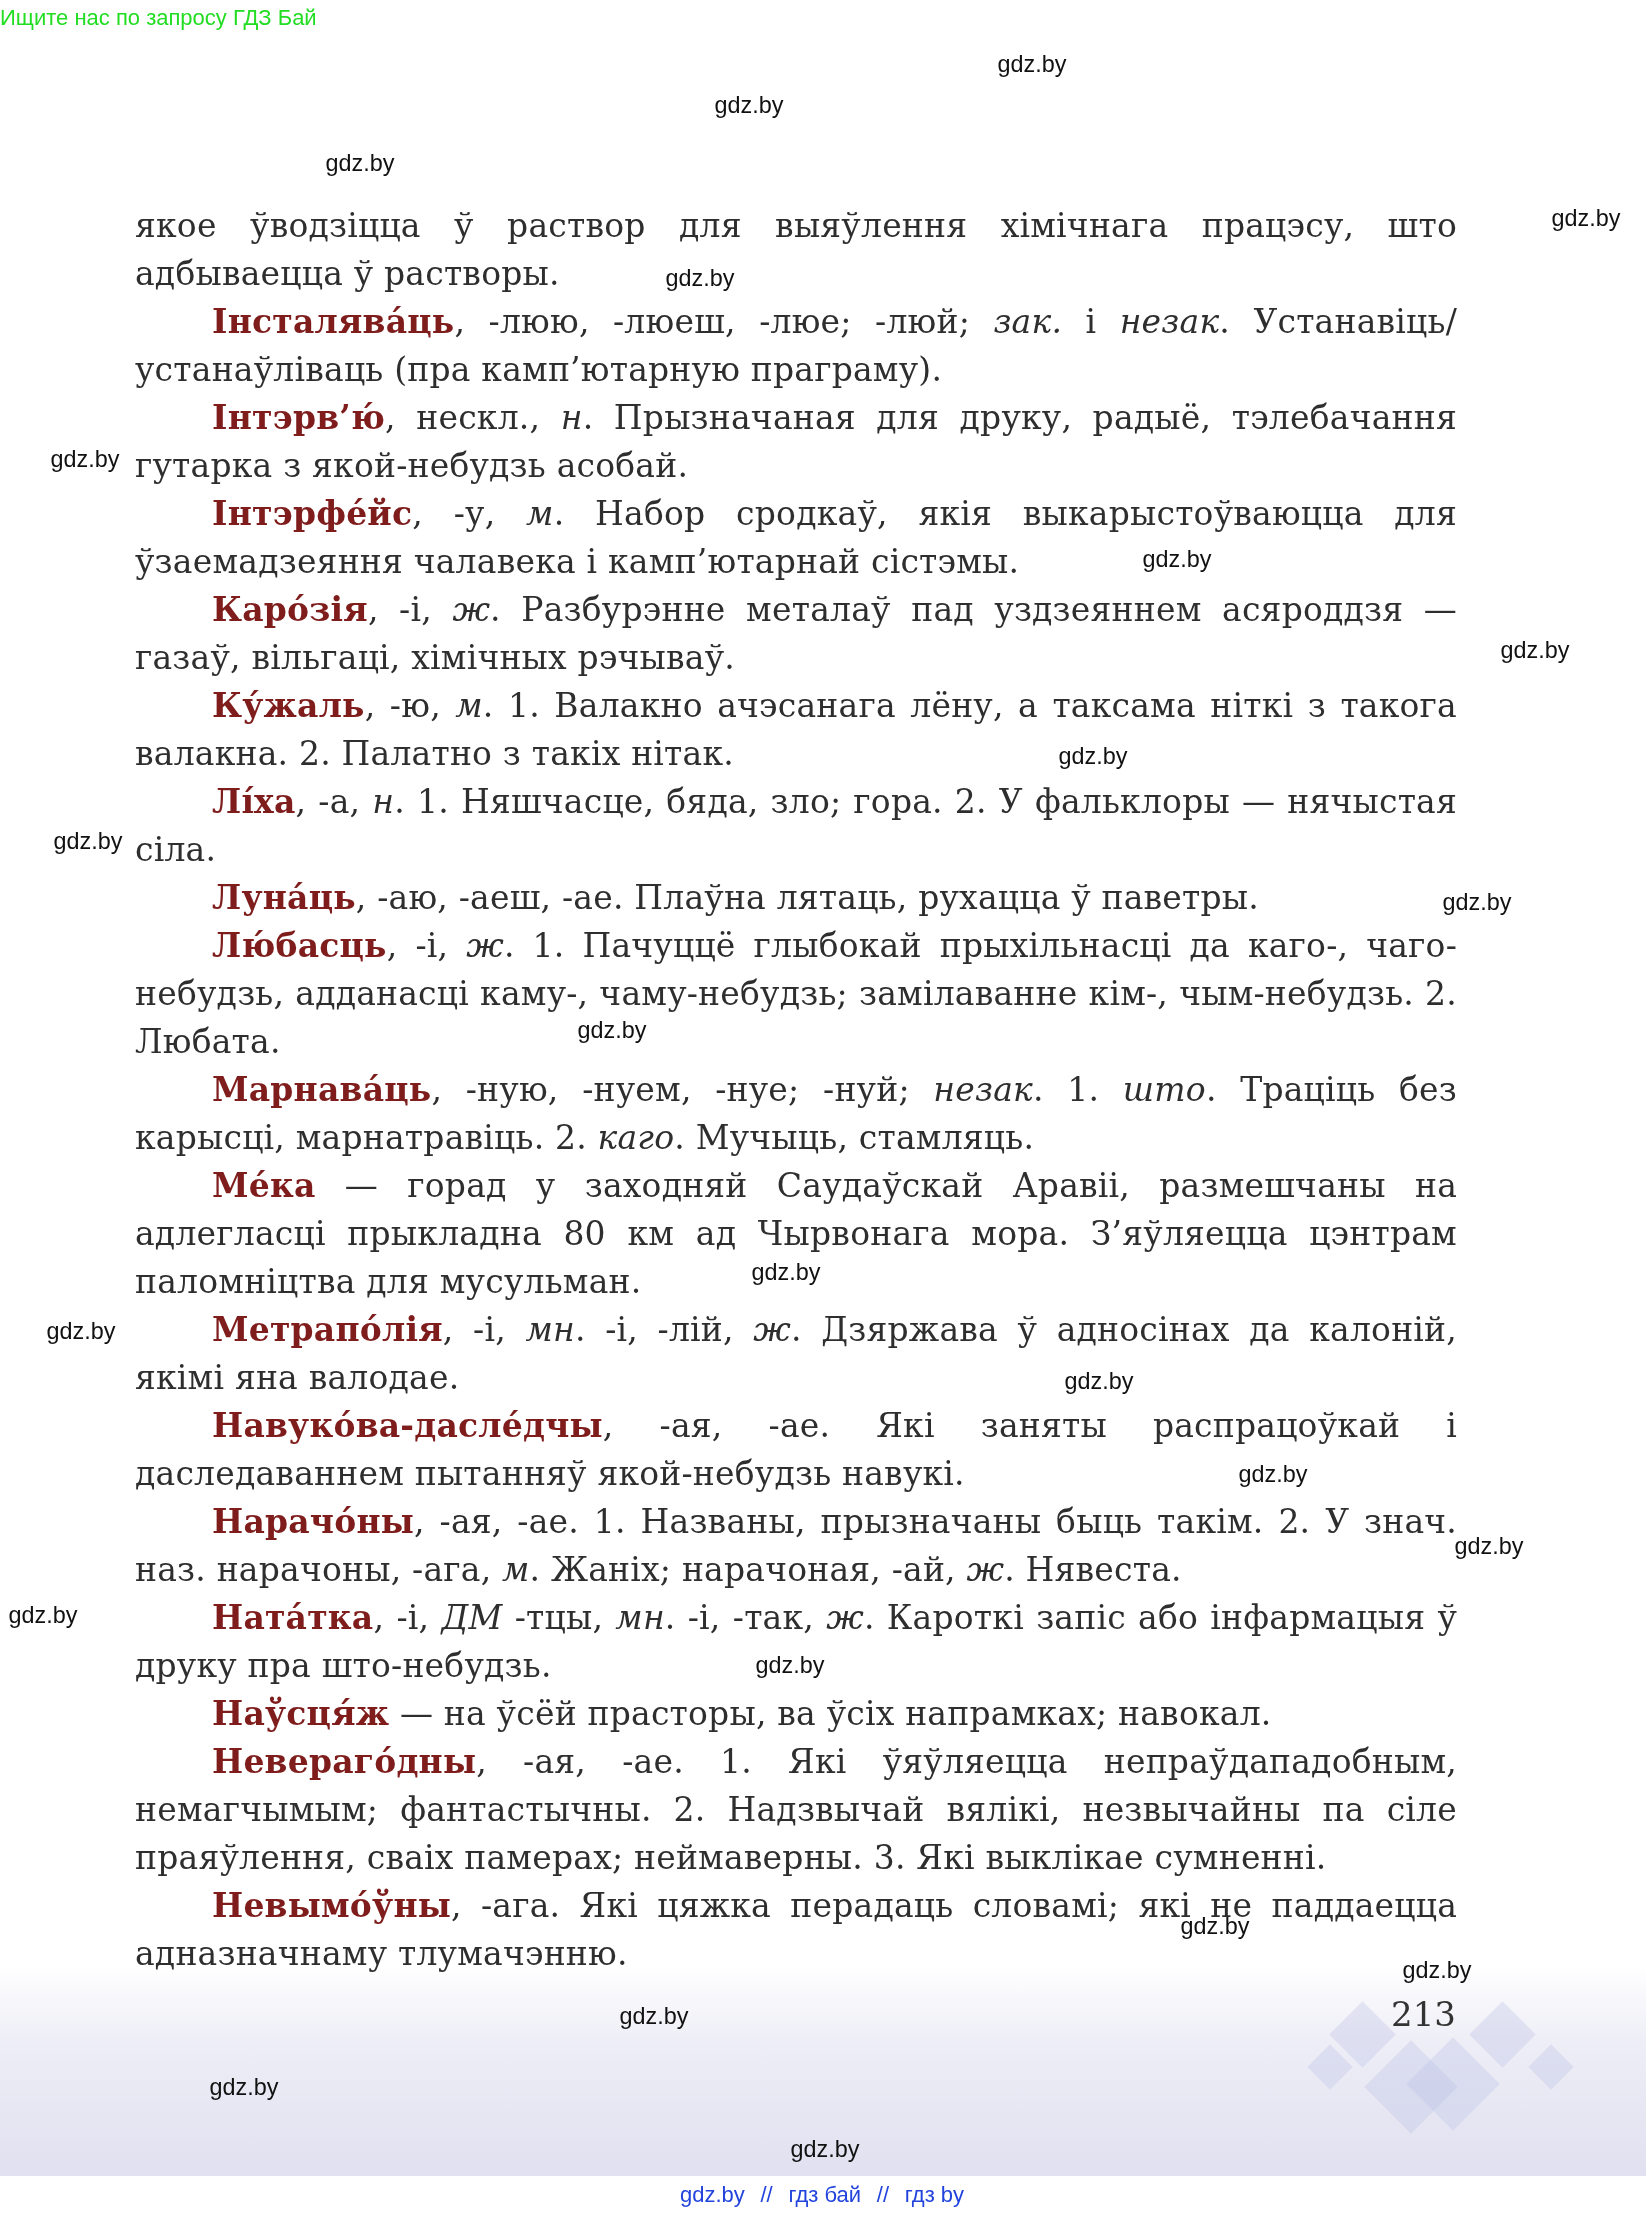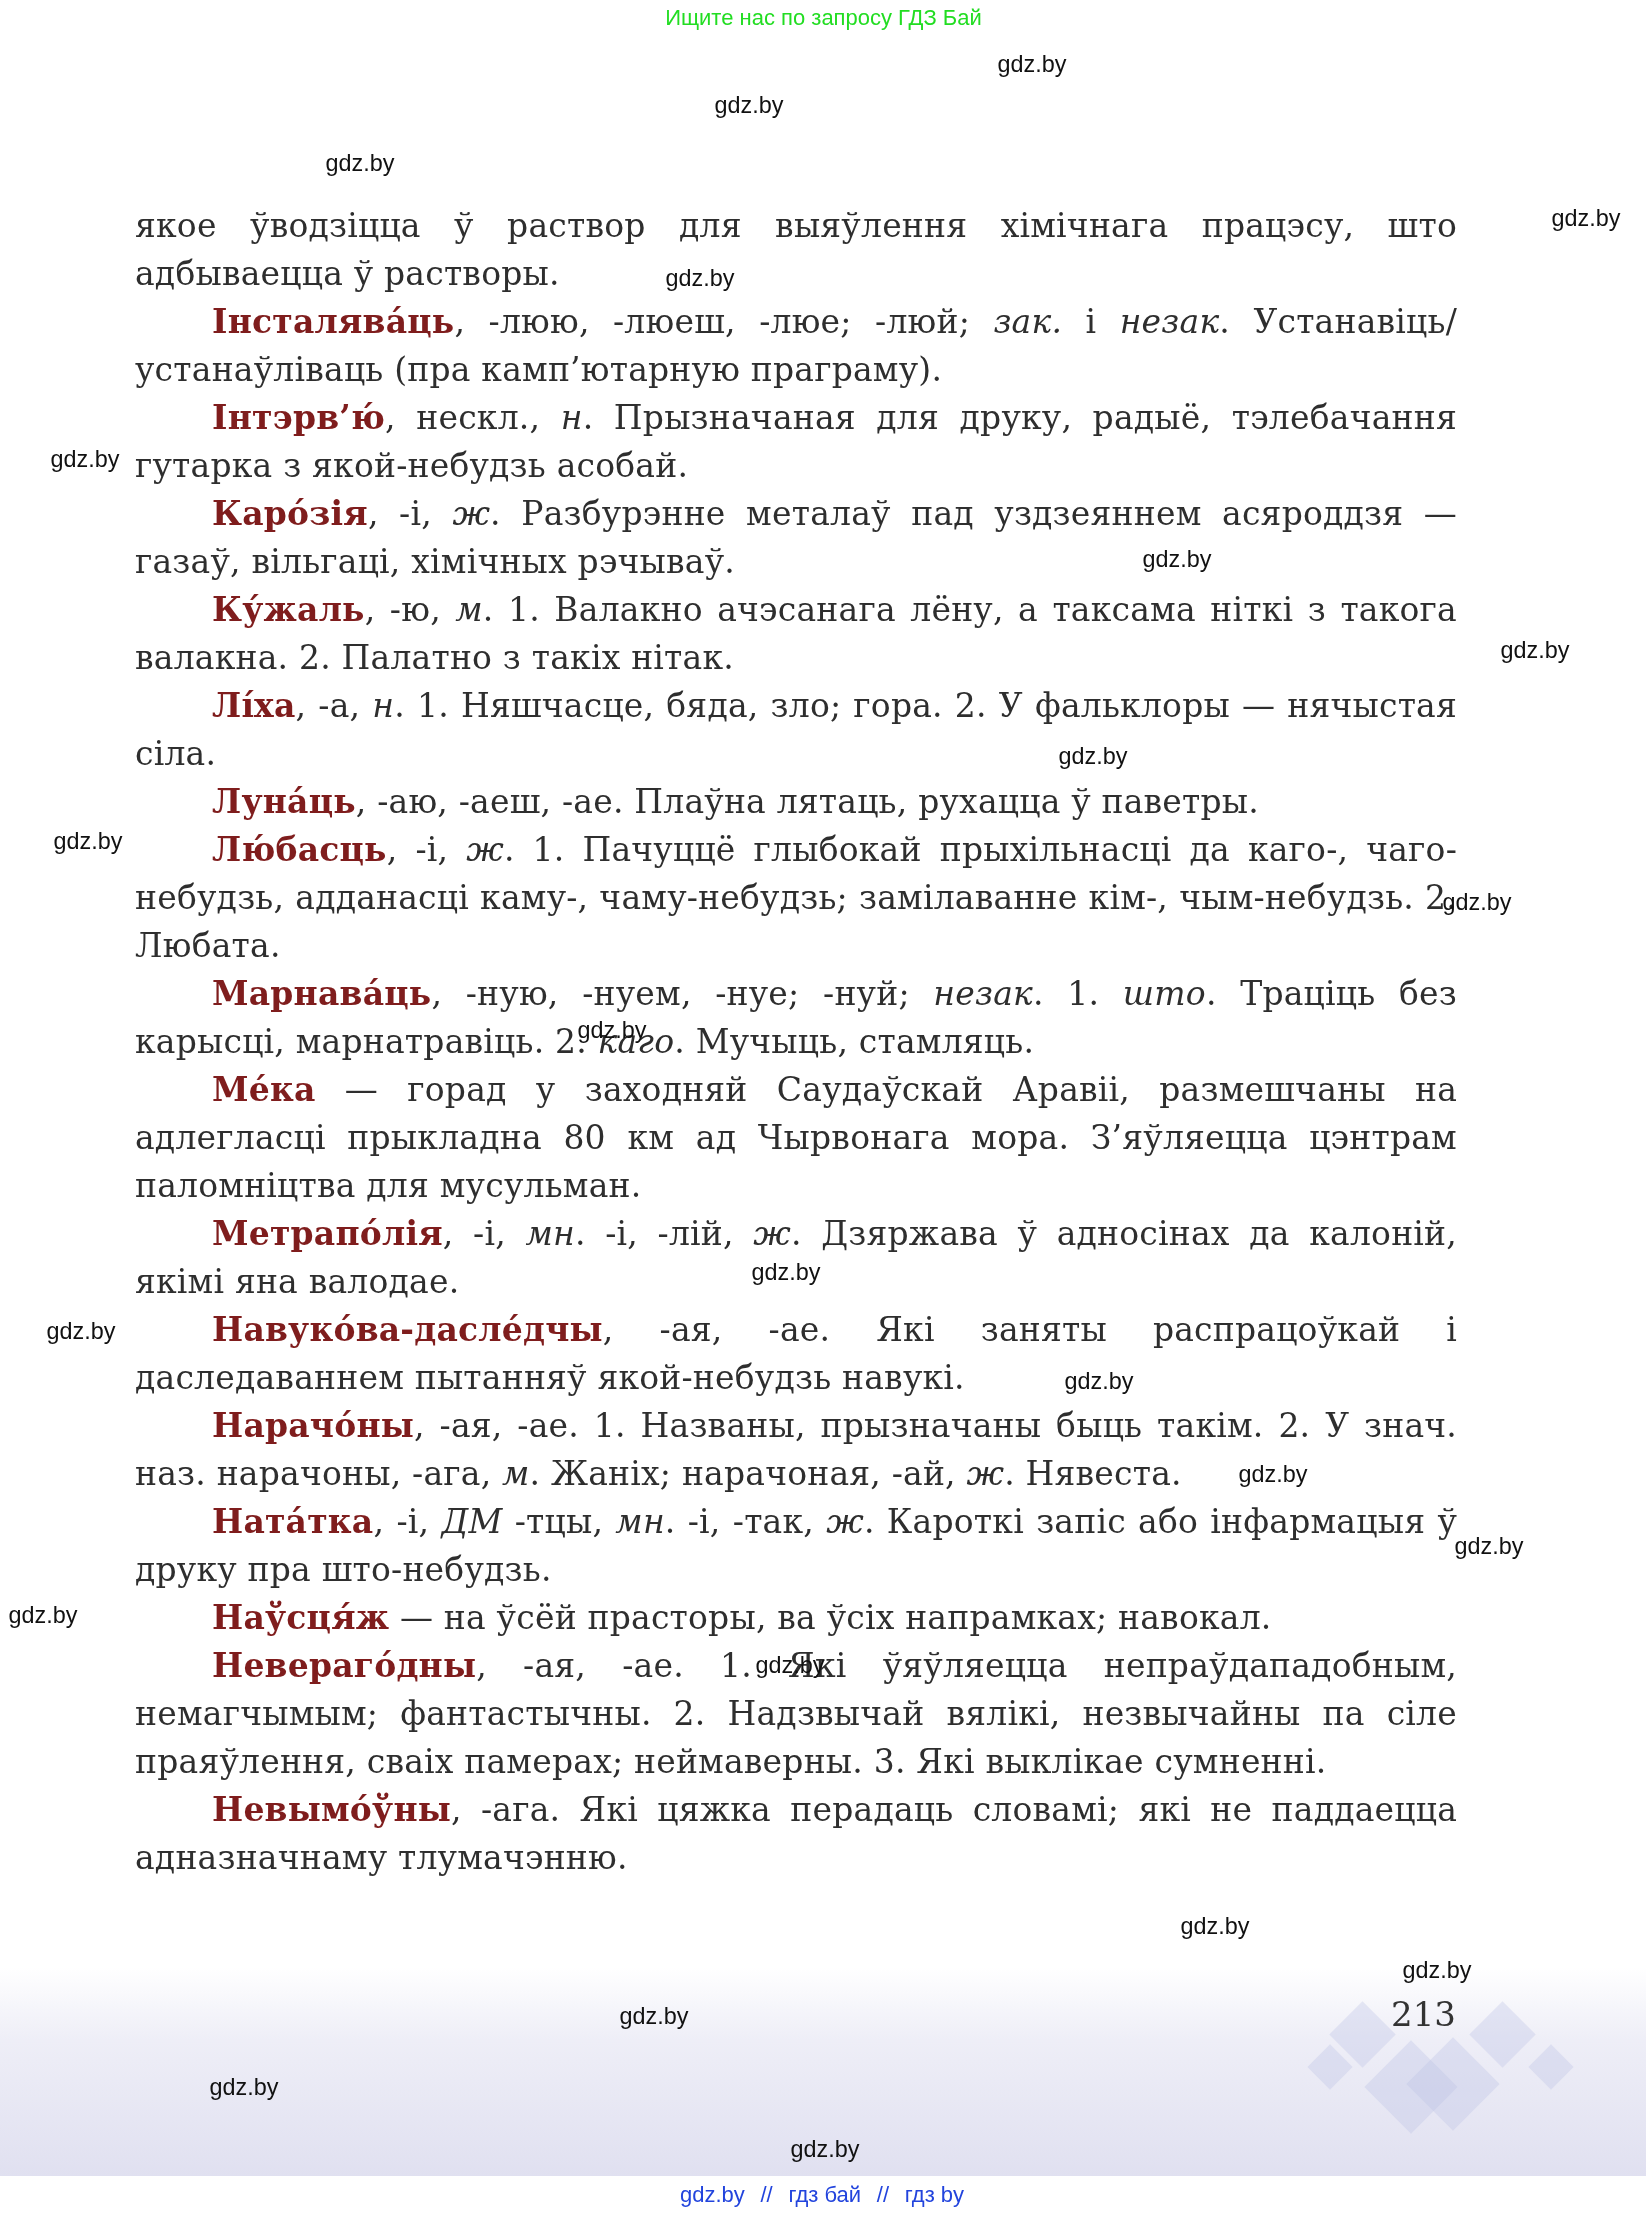--- a/index.html
+++ b/index.html
@@ -8,21 +8,21 @@
     background: #ffffff;
     font-family: "DejaVu Serif", "Liberation Serif", serif;
   }
   .footer-band {
     position: absolute; left: 0; top: 1967px; width: 1647px; height: 210px;
     background: linear-gradient(to bottom, #ffffff 0%, #eeeef7 35%, #e0e0f0 100%);
   }
   .bottom-white { position: absolute; left: 0; top: 2176px; width: 1647px; height: 40px; background: #ffffff; }
   .diamond { position: absolute; transform: rotate(45deg); background: rgba(190,195,230,0.35); }
   .top-banner {
-    position: absolute; top: 4.8px; left: 0; width: 1647px; text-align: center;
+    position: absolute; top: 4.8px; left: 0; width: 1647px; 
     font-family: "Liberation Sans", sans-serif; font-size: 22px; color: #22dd22;
   }
   .wm {
     position: absolute; font-family: "Liberation Sans", sans-serif;
     font-size: 23.4px; color: #111111; transform: translate(-50%, -50%); white-space: nowrap;
   }
   .content {
     position: absolute; left: 135px; top: 202px; width: 1322px;
     font-size: 33px; line-height: 48px; color: #2e2e2e; letter-spacing: 0.2px;
   }
@@ -54,20 +54,21 @@
   <div class="diamond" style="left:1535px;top:2051px;width:32px;height:32px;"></div>
 </div>
 <div class="bottom-white"></div>
 
 <div class="top-banner">Ищите нас по запросу ГДЗ Бай</div>
 
 <div id="content" class="content">
     <p class="entry cont"><span>якое ўводзіцца ў раствор для выяўлення хімічнага працэсу, што адбываецца ў растворы.</span></p>
     <p class="entry"><span class="hw">Інсталява́ць</span><span>, -люю, -люеш, -люе; -люй; </span><span class="it">зак.</span><span> і </span><span class="it">незак</span><span>. Устанавіць/ устанаўліваць (пра камп’ютарную праграму).</span></p>
     <p class="entry"><span class="hw">Інтэрв’ю́</span><span>, нескл., </span><span class="it">н</span><span>. Прызначаная для друку, радыё, тэлебачання гутарка з якой-небудзь асобай.</span></p>
+    <p class="entry"><span class="hw">Інтэрфе́йс</span><span>, -у, </span><span class="it">м</span><span>. Набор сродкаў, якія выкарыстоўваюцца для ўзаемадзеяння чалавека і камп’ютарнай сістэмы.</span></p>
     <p class="entry"><span class="hw">Каро́зія</span><span>, -і, </span><span class="it">ж</span><span>. Разбурэнне металаў пад уздзеяннем асяроддзя — газаў, вільгаці, хімічных рэчываў.</span></p>
     <p class="entry"><span class="hw">Ку́жаль</span><span>, -ю, </span><span class="it">м</span><span>. 1. Валакно ачэсанага лёну, а таксама ніткі з такога валакна. 2. Палатно з такіх нітак.</span></p>
     <p class="entry"><span class="hw">Лі́ха</span><span>, -а, </span><span class="it">н</span><span>. 1. Няшчасце, бяда, зло; гора. 2. У фальклоры — нячыстая сіла.</span></p>
     <p class="entry"><span class="hw">Луна́ць</span><span>, -аю, -аеш, -ае. Плаўна лятаць, рухацца ў паветры.</span></p>
     <p class="entry"><span class="hw">Лю́басць</span><span>, -і, </span><span class="it">ж</span><span>. 1. Пачуццё глыбокай прыхільнасці да каго-, чаго-небудзь, адданасці каму-, чаму-небудзь; замілаванне кім-, чым-небудзь. 2. Любата.</span></p>
     <p class="entry"><span class="hw">Марнава́ць</span><span>, -ную, -нуем, -нуе; -нуй; </span><span class="it">незак</span><span>. 1. </span><span class="it">што</span><span>. Траціць без карысці, марнатравіць. 2. </span><span class="it">каго</span><span>. Мучыць, стамляць.</span></p>
     <p class="entry"><span class="hw">Ме́ка</span><span> — горад у заходняй Саудаўскай Аравіі, размешчаны на адлегласці прыкладна 80 км ад Чырвонага мора. З’яўляецца цэнтрам паломніцтва для мусульман.</span></p>
     <p class="entry"><span class="hw">Метрапо́лія</span><span>, -і, </span><span class="it">мн</span><span>. -і, -лій, </span><span class="it">ж</span><span>. Дзяржава ў адносінах да калоній, якімі яна валодае.</span></p>
     <p class="entry"><span class="hw">Навуко́ва-дасле́дчы</span><span>, -ая, -ае. Які заняты распрацоўкай і даследаваннем пытанняў якой-небудзь навукі.</span></p>
     <p class="entry"><span class="hw">Нарачо́ны</span><span>, -ая, -ае. 1. Названы, прызначаны быць такім. 2. У знач. наз. нарачоны, -ага, </span><span class="it">м</span><span>. Жаніх; нарачоная, -ай, </span><span class="it">ж</span><span>. Нявеста.</span></p>

